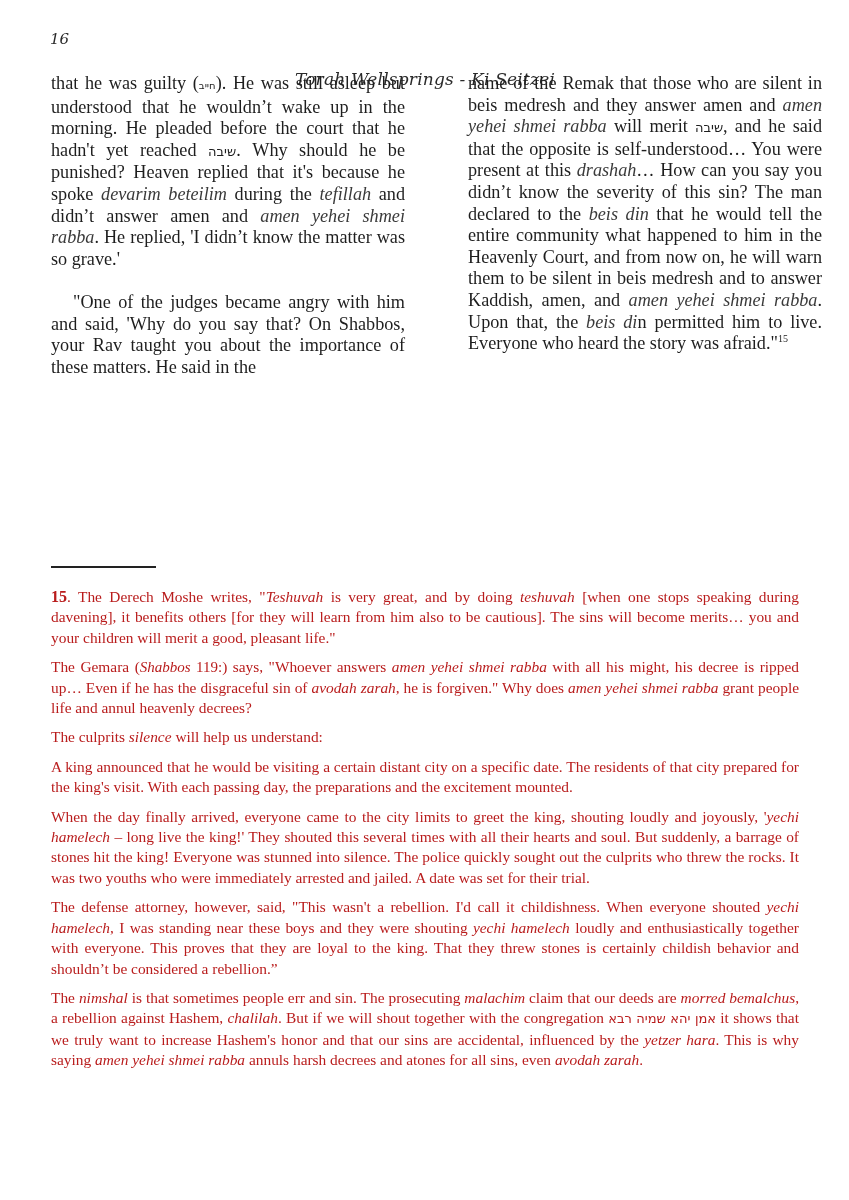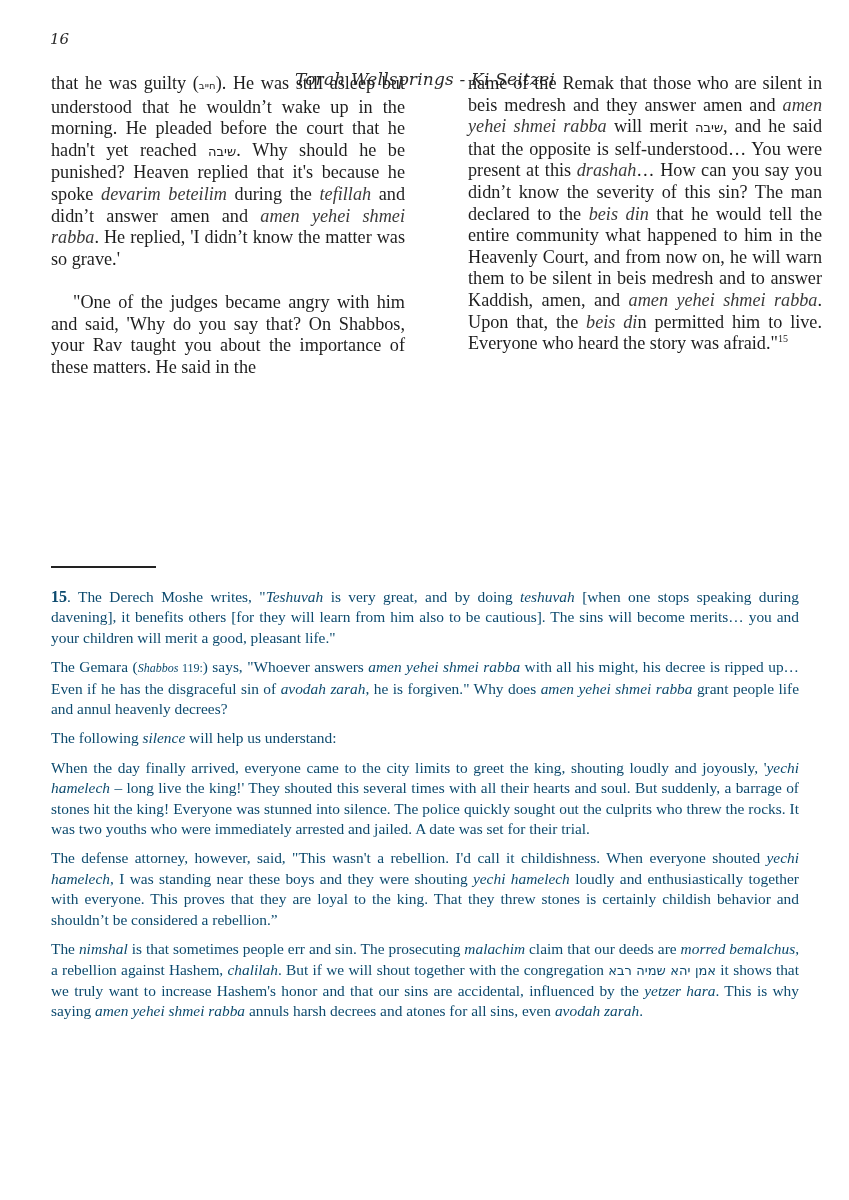--- a/index.html
+++ b/index.html
@@ -14,24 +14,24 @@
   .col-left { left: 0; }
   .col-right { left: 417px; }
   .col p { margin: 0; }
   .col p.indent { text-indent: 22px; margin-top: 21.6px; }
   .col i, .fn i { font-style: italic; color: #3a3a3a; }
   .heb { font-family: "DejaVu Sans", sans-serif; font-size: 13px; }
   .heb-small { font-family: "DejaVu Sans", sans-serif; font-size: 10px; }
   sup.fnref { font-size: 10px; vertical-align: 7px; line-height: 0; }
 
   .fn-rule { position: absolute; left: 51px; top: 566px; width: 105px; height: 1.5px; background: #222; }
-  .footnotes { position: absolute; left: 51px; top: 587px; width: 748px; font-family: "Liberation Serif", serif; font-size: 15.4px; line-height: 20.4px; text-align: justify; color: #0c4a6e; }
+  .footnotes { position: absolute; left: 51px; top: 587px; width: 748px; font-family: "Liberation Serif", serif; font-size: 15.4px; line-height: 20.4px; text-align: justify; color: #b91c1c; }
   .footnotes p { margin: 0 0 9px 0; }
   .fn-num { font-weight: bold; font-size: 16px; }
-  .small-caps-ref { font-size: 12px; }
+  .small-caps-ref { font-size: 15px; }
 </style>
 </head>
 <body>
 
 <div class="page">
 
   <div class="running-head">
     <span class="page-number">16</span>
     <span class="book-title">Torah Wellsprings - Ki Seitzei</span>
   </div>
@@ -47,22 +47,23 @@
     </div>
   </div>
 
   <div class="fn-rule"></div>
 
   <div class="footnotes">
     <p><span class="fn-num">15</span><span>. The Derech Moshe writes, "</span><i>Teshuvah</i><span> is very great, and by doing </span><i>teshuvah</i><span> [when one stops speaking during davening], it benefits others [for they will learn from him also to be cautious]. The sins will become merits… you and your children will merit a good, pleasant life."</span></p>
 
     <p><span>The Gemara (</span><i class="small-caps-ref">Shabbos</i><span class="small-caps-ref"> 119:</span><span>) says, "Whoever answers </span><i>amen yehei shmei rabba</i><span> with all his might, his decree is ripped up… Even if he has the disgraceful sin of </span><i>avodah zarah</i><span>, he is forgiven." Why does </span><i>amen yehei shmei rabba</i><span> grant people life and annul heavenly decrees?</span></p>
 
-    <p><span>The following </span><i>silence</i><span> will help us understand:</span></p>
+    <p><span>The culprits </span><i>silence</i><span> will help us understand:</span></p>
 
+    <p>A king announced that he would be visiting a certain distant city on a specific date. The residents of that city prepared for the king's visit. With each passing day, the preparations and the excitement mounted.</p>
 
     <p><span>When the day finally arrived, everyone came to the city limits to greet the king, shouting loudly and joyously, '</span><i>yechi hamelech</i><span> – long live the king!' They shouted this several times with all their hearts and soul. But suddenly, a barrage of stones hit the king! Everyone was stunned into silence. The police quickly sought out the culprits who threw the rocks. It was two youths who were immediately arrested and jailed. A date was set for their trial.</span></p>
 
 
     <p><span>The defense attorney, however, said, "This wasn't a rebellion. I'd call it childishness. When everyone shouted </span><i>yechi hamelech</i><span>, I was standing near these boys and they were shouting </span><i>yechi hamelech</i><span> loudly and enthusiastically together with everyone. This proves that they are loyal to the king. That they threw stones is certainly childish behavior and shouldn’t be considered a rebellion.”</span></p>
 
     <p><span>The </span><i>nimshal</i><span> is that sometimes people err and sin. The prosecuting </span><i>malachim</i><span> claim that our deeds are </span><i>morred bemalchus</i><span>, a rebellion against Hashem, </span><i>chalilah</i><span>. But if we will shout together with the congregation </span><span class="heb" dir="rtl">אמן יהא שמיה רבא</span><span> it shows that we truly want to increase Hashem's honor and that our sins are accidental, influenced by the </span><i>yetzer hara</i><span>. This is why saying </span><i>amen yehei shmei rabba</i><span> annuls harsh decrees and atones for all sins, even </span><i>avodah zarah</i><span>.</span></p>
   </div>
 
 </div>

